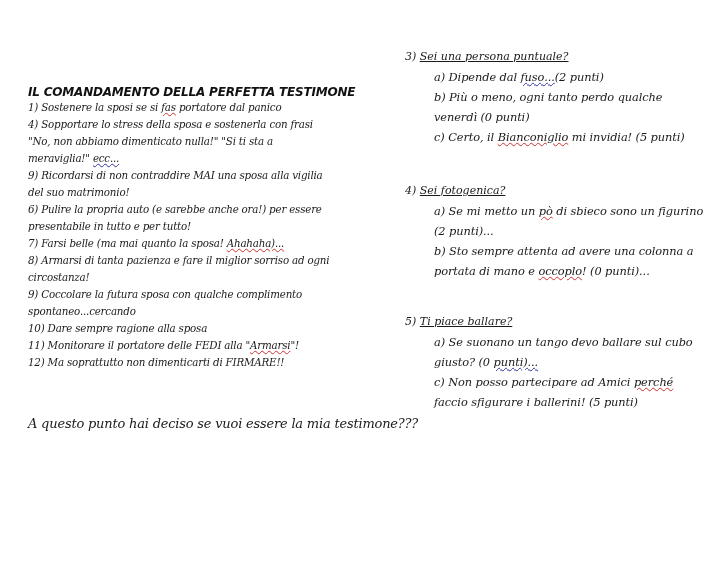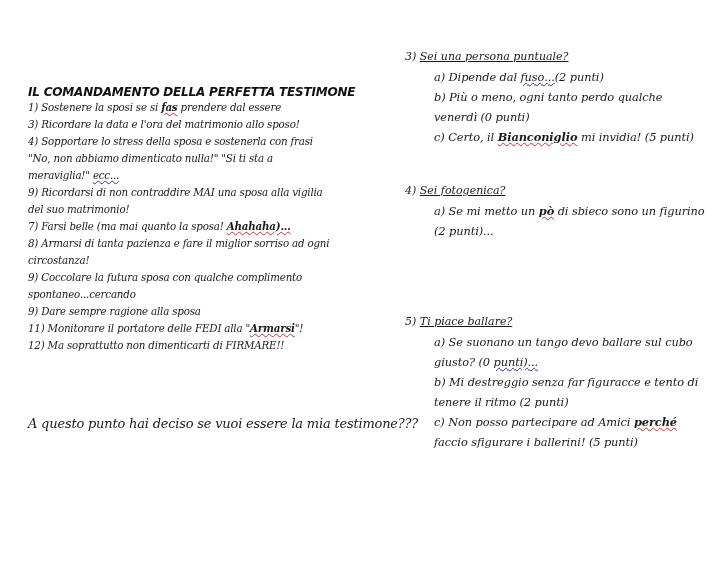--- a/index.html
+++ b/index.html
@@ -15,55 +15,55 @@
       font-family: "DejaVu Sans", sans-serif; font-weight: bold; font-style: italic;
       font-size: 12px; letter-spacing: -0.2px; color: #111; margin-top: 36px;
     }
     .list { position: absolute; top: 99px; left: 0; width: 305px; }
     .line { font-size: 10.3px; line-height: 17px; letter-spacing: -0.2px; }
     .closing { position: absolute; top: 416px; left: 0; font-size: 13px; white-space: nowrap; letter-spacing: -0.2px; }
     .q { position: absolute; left: 0; width: 310px; }
     .q-title { font-size: 11px; line-height: 20px; margin-left: 7px; }
     .q-title .u { text-decoration: underline; }
     .ans { font-size: 11.4px; line-height: 20px; letter-spacing: -0.1px; margin-left: 36px; }
-    .sp-red { text-decoration: underline wavy #d03030; text-decoration-thickness: 1px; font-weight: bold; }
+    .sp-red { text-decoration: underline wavy #d03030; text-decoration-thickness: 1px; }
     .sp-blue { text-decoration: underline wavy #3030a0; text-decoration-thickness: 1px; }
   </style>
 </head>
 <body>
 
 <div class="col left">
   <div class="title">IL COMANDAMENTO DELLA PERFETTA TESTIMONE</div>
   <div class="list">
-    <div class="line"><span>1) Sostenere la sposi se si </span><span class="sp-red">fas</span><span> prendere dal essere</span></div>
-    <div class="line"><span>3) Ricordare la data e l'ora del matrimonio allo sposo!</span></div>
+    <div class="line"><span>1) Sostenere la sposi se si </span><span class="sp-red">fas</span><span> portatore dal panico</span></div>
     <div class="line"><span>4) Sopportare lo stress della sposa e sostenerla con frasi "No, non abbiamo dimenticato nulla!" "Si ti sta a meraviglia!" </span><span class="sp-blue">ecc...</span></div>
     <div class="line"><span>9) Ricordarsi di non contraddire MAI una sposa alla vigilia del suo matrimonio!</span></div>
+    <div class="line"><span>6) Pulire la propria auto (e sarebbe anche ora!) per essere presentabile in tutto e per tutto!</span></div>
     <div class="line"><span>7) Farsi belle (ma mai quanto la sposa! </span><span class="sp-red">Ahahaha)...</span></div>
     <div class="line"><span>8) Armarsi di tanta pazienza e fare il miglior sorriso ad ogni circostanza!</span></div>
     <div class="line"><span>9) Coccolare la futura sposa con qualche complimento spontaneo...cercando</span></div>
-    <div class="line"><span>9) Dare sempre ragione alla sposa</span></div>
+    <div class="line"><span>10) Dare sempre ragione alla sposa</span></div>
     <div class="line"><span>11) Monitorare il portatore delle FEDI alla "</span><span class="sp-red">Armarsi</span><span>"!</span></div>
     <div class="line"><span>12) Ma soprattutto non dimenticarti di FIRMARE!!</span></div>
   </div>
   <div class="closing">A questo punto hai deciso se vuoi essere la mia testimone???</div>
 </div>
 
 <div class="col right">
   <div class="q" style="top:47px">
     <div class="q-title"><span>3) </span><span class="u">Sei una persona puntuale?</span></div>
     <div class="ans"><span>a) Dipende dal </span><span class="sp-blue">fuso...</span><span>(2 punti)</span></div>
     <div class="ans"><span>b) Più o meno, ogni tanto perdo qualche venerdì (0 punti)</span></div>
     <div class="ans"><span>c) Certo, il </span><span class="sp-red">Bianconiglio</span><span> mi invidia!  (5 punti)</span></div>
   </div>
 
   <div class="q" style="top:181px">
     <div class="q-title"><span>4) </span><span class="u">Sei fotogenica?</span></div>
     <div class="ans"><span>a) Se mi metto un </span><span class="sp-red">pò</span><span> di sbieco sono un figurino (2 punti)...</span></div>
+    <div class="ans"><span>b) Sto sempre attenta ad avere una colonna a portata di mano e </span><span class="sp-red">occoplo</span><span>!  (0 punti)...</span></div>
   </div>
 
   <div class="q" style="top:312px">
     <div class="q-title"><span>5) </span><span class="u">Ti piace ballare?</span></div>
     <div class="ans"><span>a) Se suonano un tango devo ballare sul cubo giusto? (0 </span><span class="sp-blue">punti)...</span></div>
-    <div class="ans"><span>b) Mi destreggio senza far figuracce e tento di tenere il ritmo (2 punti)</span></div>
     <div class="ans"><span>c) Non posso partecipare ad Amici </span><span class="sp-red">perché</span><span> faccio sfigurare i ballerini! (5 punti)</span></div>
   </div>
 </div>
 
 </body></html>

